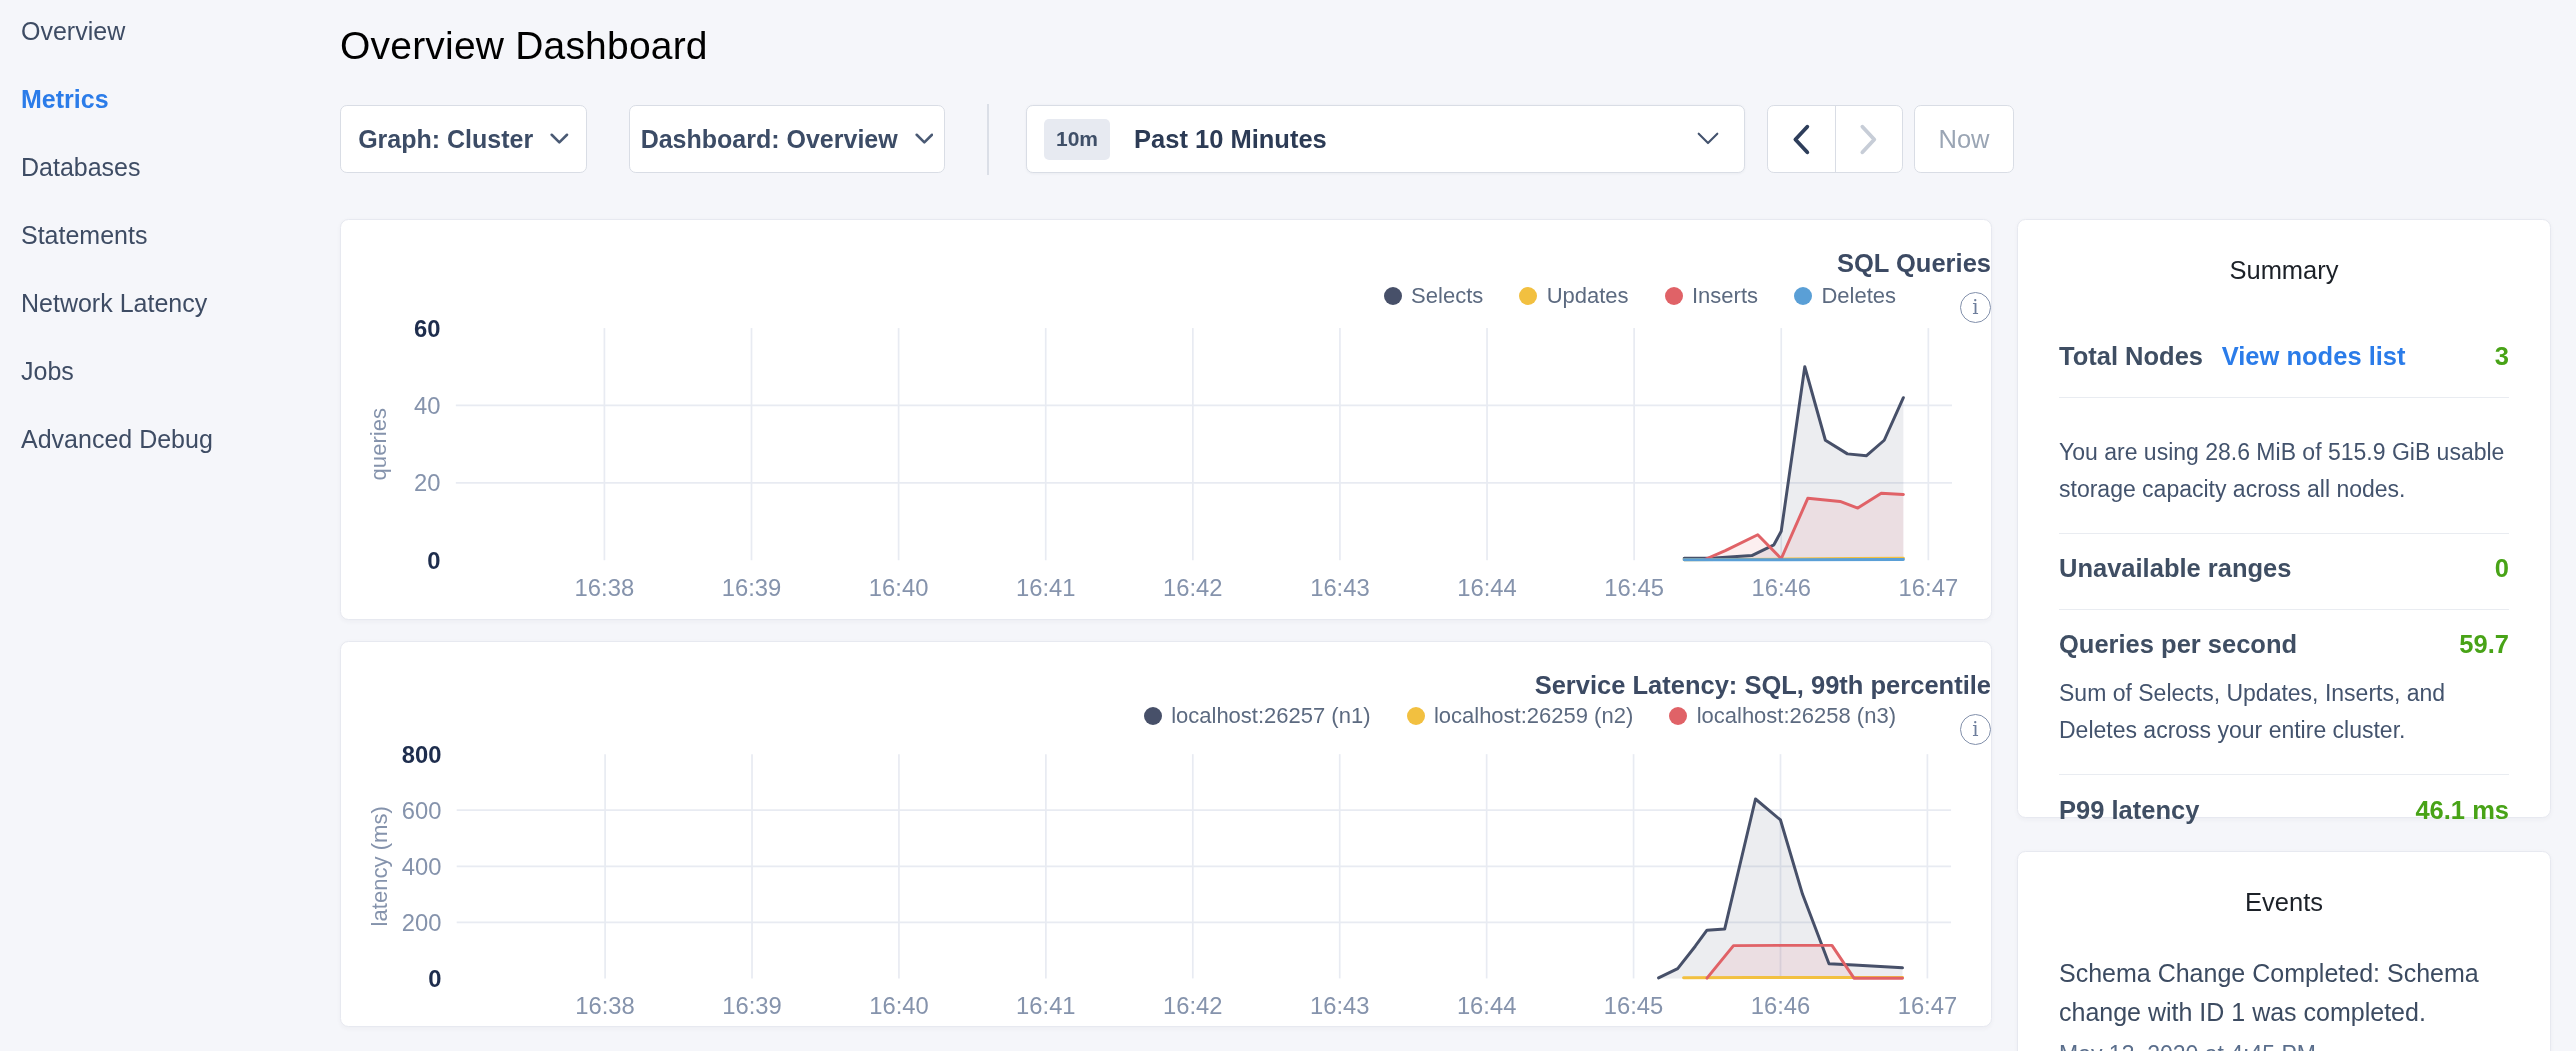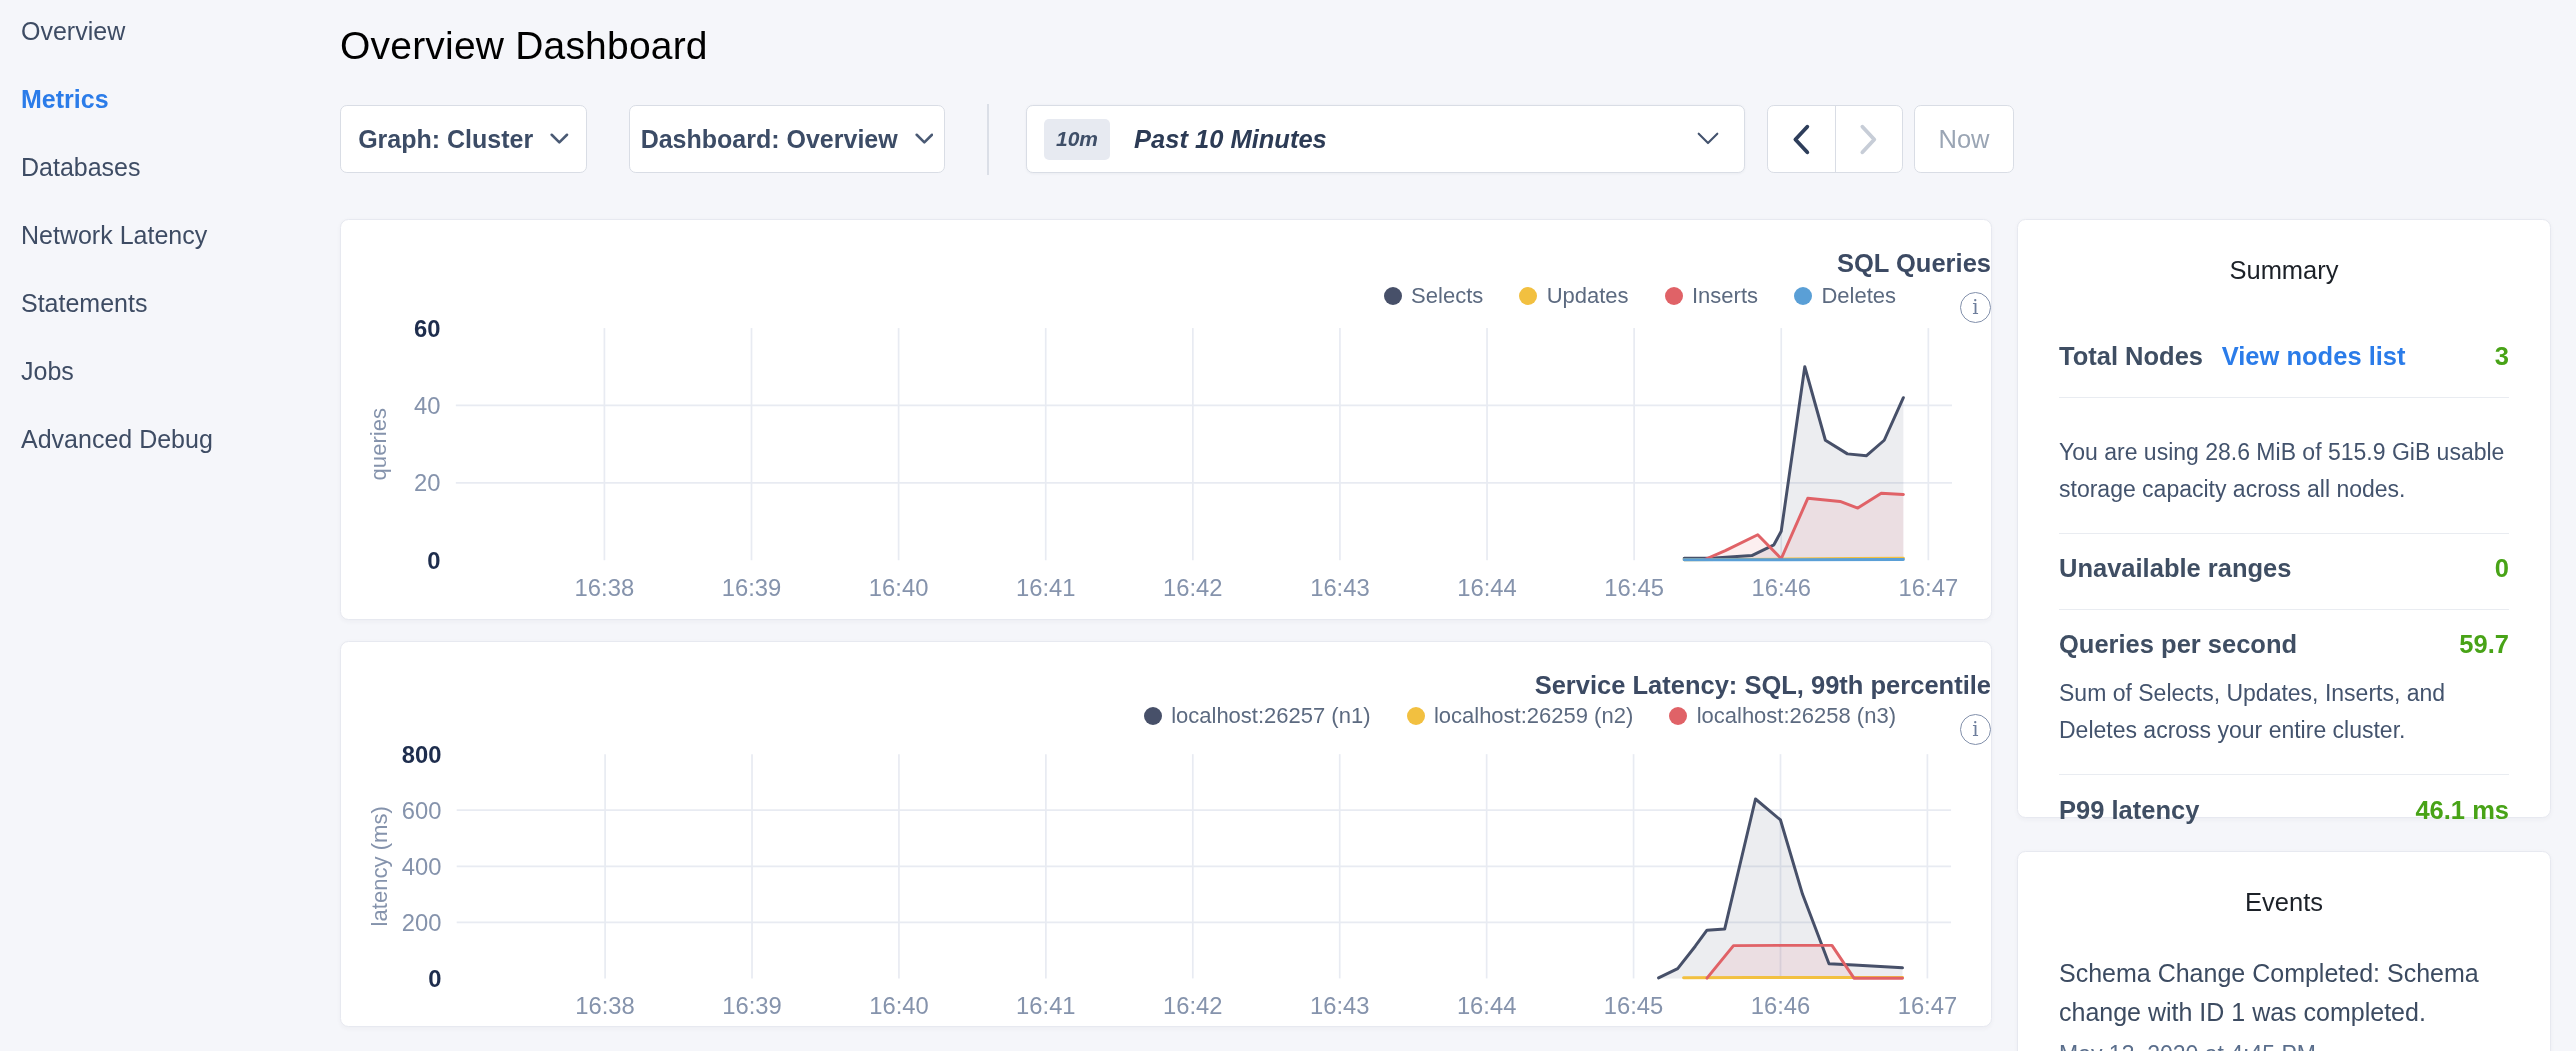--- a/index.html
+++ b/index.html
@@ -20,21 +20,21 @@
   
   .ctl { position:absolute; top:105px; height:68px; background:#fff;
          border:1.7px solid #d9dde5; border-radius:6.8px; display:flex; align-items:center;
          justify-content:center; cursor:pointer; }
   .select-box { gap:17px; font-size:25px; font-weight:600; color:#3c4c66; }
   #graph-select { left:340px; width:247px; }
   #dashboard-select { left:629px; width:316px; }
   .ctl-divider { position:absolute; left:987px; top:104px; width:1.7px; height:71px;
                  background:#dbdfe7; }
   #time-picker { left:1026px; width:719px; justify-content:flex-start;
-                 padding:0 25.5px 0 17px; box-shadow:0 0.9px 2.6px rgba(40,50,70,0.05);font-style:italic; }
+                 padding:0 25.5px 0 17px; box-shadow:0 0.9px 2.6px rgba(40,50,70,0.05); }
   .time-badge { background:#e7eaf1; border-radius:5.1px; padding:8.5px 12px; font-size:21px;
                 font-weight:700; color:#3f4f68; margin-right:24px; }
   .time-label { font-size:25.5px; font-weight:700; color:#2c3b55; }
   #time-picker .caret { margin-left:auto; }
   .arrow-group { position:absolute; left:1767px; top:105px; width:136px; height:68px;
                  background:#fff; border:1.7px solid #d9dde5; border-radius:6.8px;
                  display:flex; overflow:hidden; }
   .arrow-btn { flex:1; display:flex; align-items:center; justify-content:center; cursor:pointer; }
   .arrow-btn + .arrow-btn { border-left:1.7px solid #d9dde5; }
   #now-button { left:1914px; width:100px; font-size:25.5px; font-weight:400; color:#9aa5b4; }
@@ -81,22 +81,22 @@
   .caret svg, .arrow-btn svg { display:block; }
 </style>
 </head>
 <body>
 
 <nav class="sidebar">
   <ul id="sidebar-list">
       <li class="">Overview</li>
       <li class="active">Metrics</li>
       <li class="">Databases</li>
+      <li class="">Statements</li>
       <li class="">Network Latency</li>
-      <li class="">Statements</li>
       <li class="">Jobs</li>
       <li class="">Advanced Debug</li>
     </ul>
 </nav>
 
 <h1 class="page-title">Overview Dashboard</h1>
 
 <div class="ctl select-box" id="graph-select">
   <span>Graph: Cluster</span>
   <span class="caret">

